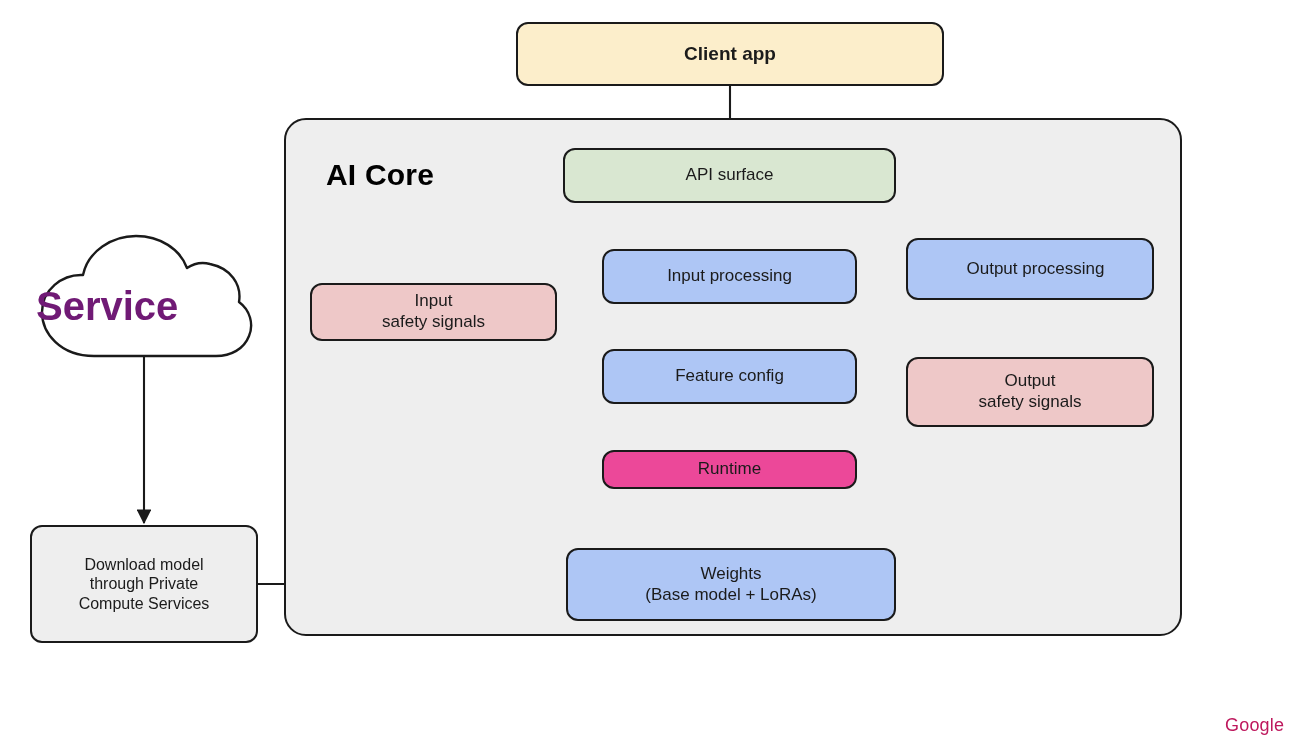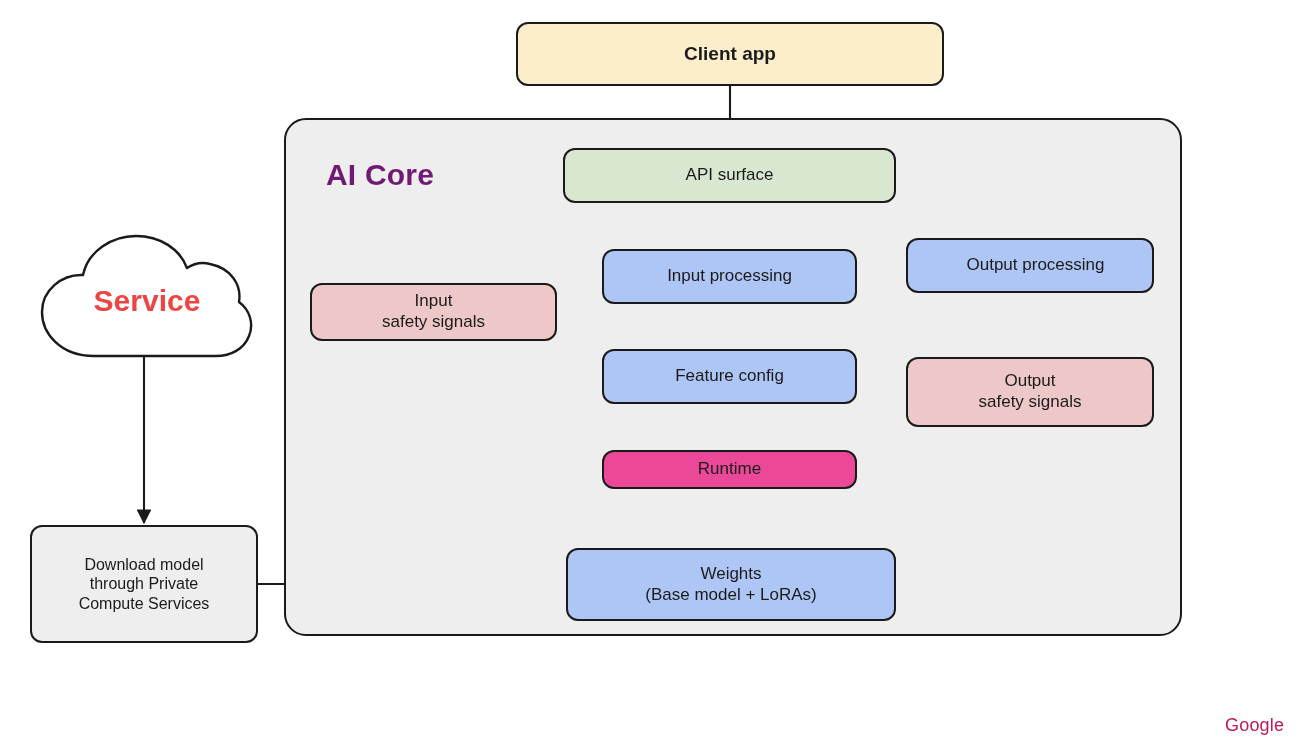--- a/index.html
+++ b/index.html
@@ -50,34 +50,33 @@
     border: 2.2px solid #1a1a1a;
     border-radius: 22px;
     background: #eeeeee;
     z-index: 1;
   }
   .container-title {
     position: absolute;
     font-size: 30px;
     font-weight: 700;
     letter-spacing: 0.2px;
-    color: #701a75;
+    color: #000000;
     z-index: 4;
   }
   .cloud-wrap {
     position: absolute;
     z-index: 3;
   }
   .cloud-label {
     position: absolute;
     width: 100%;
-    text-align: center;
-    font-size: 30px;
+    font-size: 40px;
     font-weight: 700;
-    color: #ef4444;
+    color: #701a75;
     z-index: 4;
   }
   .watermark {
     position: absolute;
     font-size: 18px;
     color: #be185d;
     letter-spacing: 0.2px;
     z-index: 5;
   }
 </style>
@@ -166,21 +165,21 @@
 
   <div class="node" style="left:602px; top:450px; width:255px; height:39px; background:#ec4899;">
     <span>Runtime</span>
   </div>
 
   <div class="node" style="left:566px; top:548px; width:330px; height:73px; background:#aec6f5;">
     <span>Weights
 (Base model + LoRAs)</span>
   </div>
 
-  <div class="node" style="left:906px; top:238px; width:248px; height:55px; background:#aec6f5;padding-left:11px;">
+  <div class="node" style="left:906px; top:238px; width:248px; height:62px; background:#aec6f5;padding-left:11px;">
     <span>Output processing</span>
   </div>
 
   <div class="node" style="left:906px; top:357px; width:248px; height:70px; background:#eec8c8;">
     <span>Output
 safety signals</span>
   </div>
 
   <div class="watermark" style="left:1225px; top:715px;">Google</div>
 

